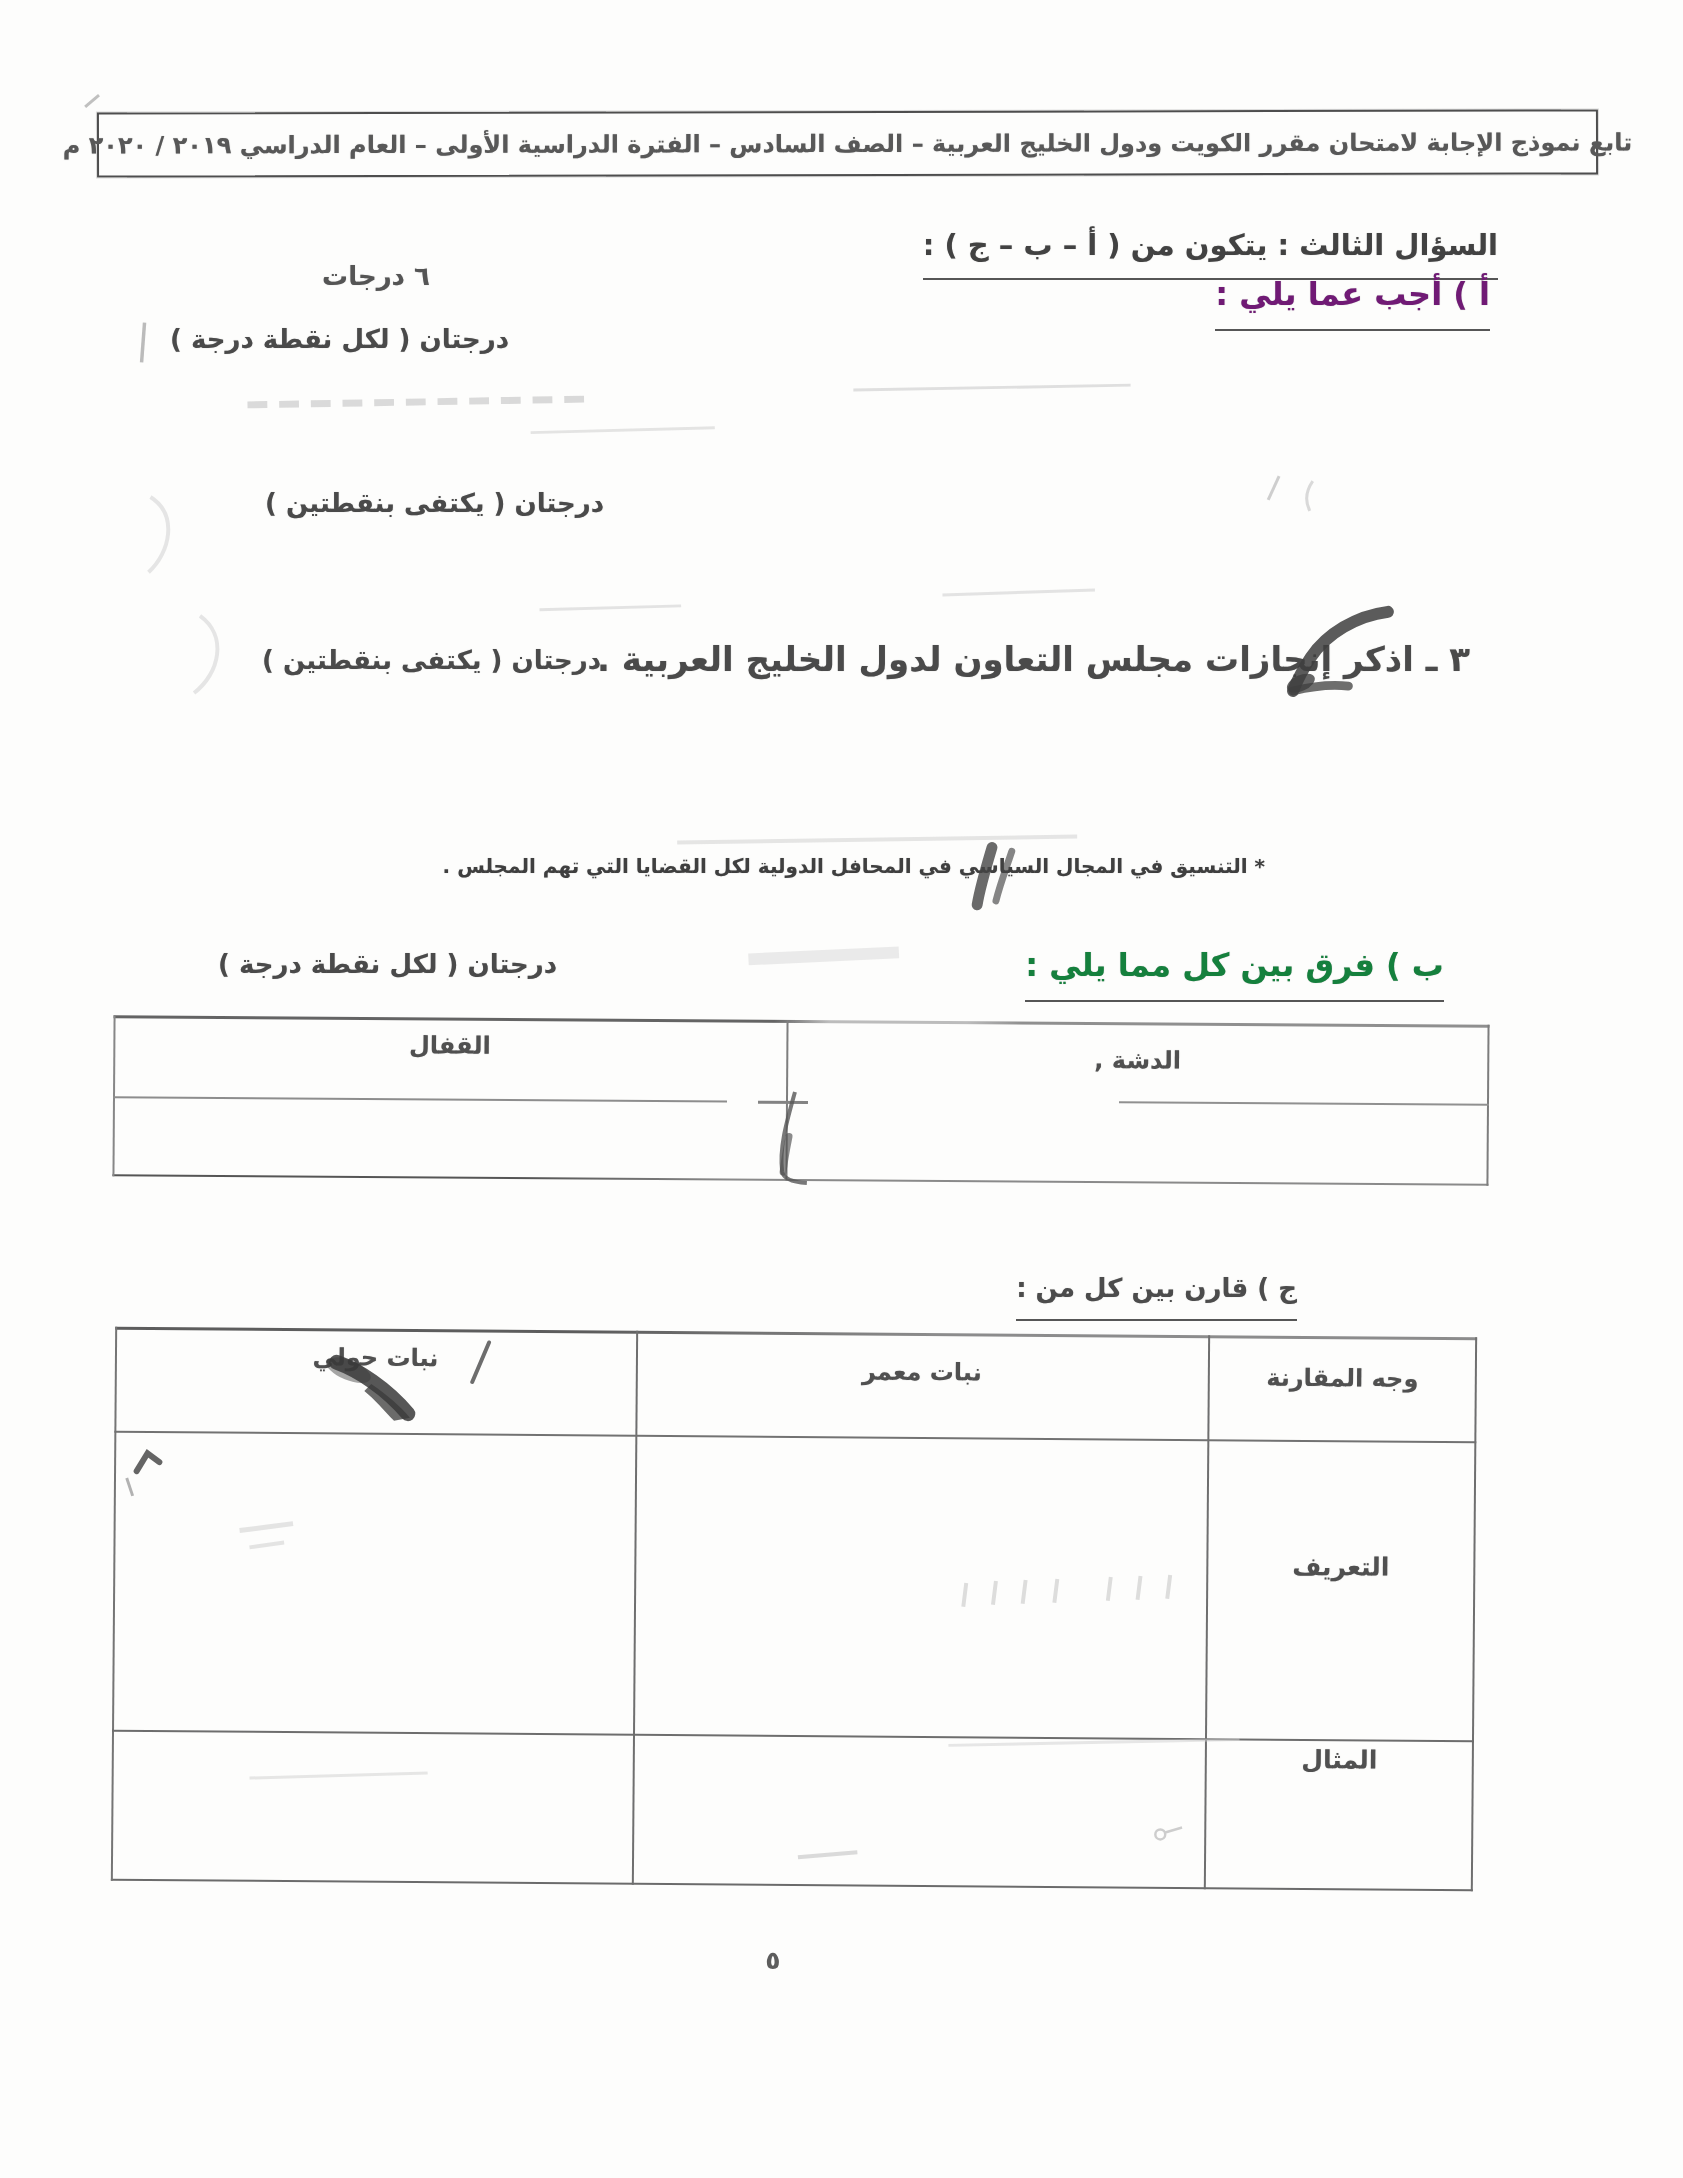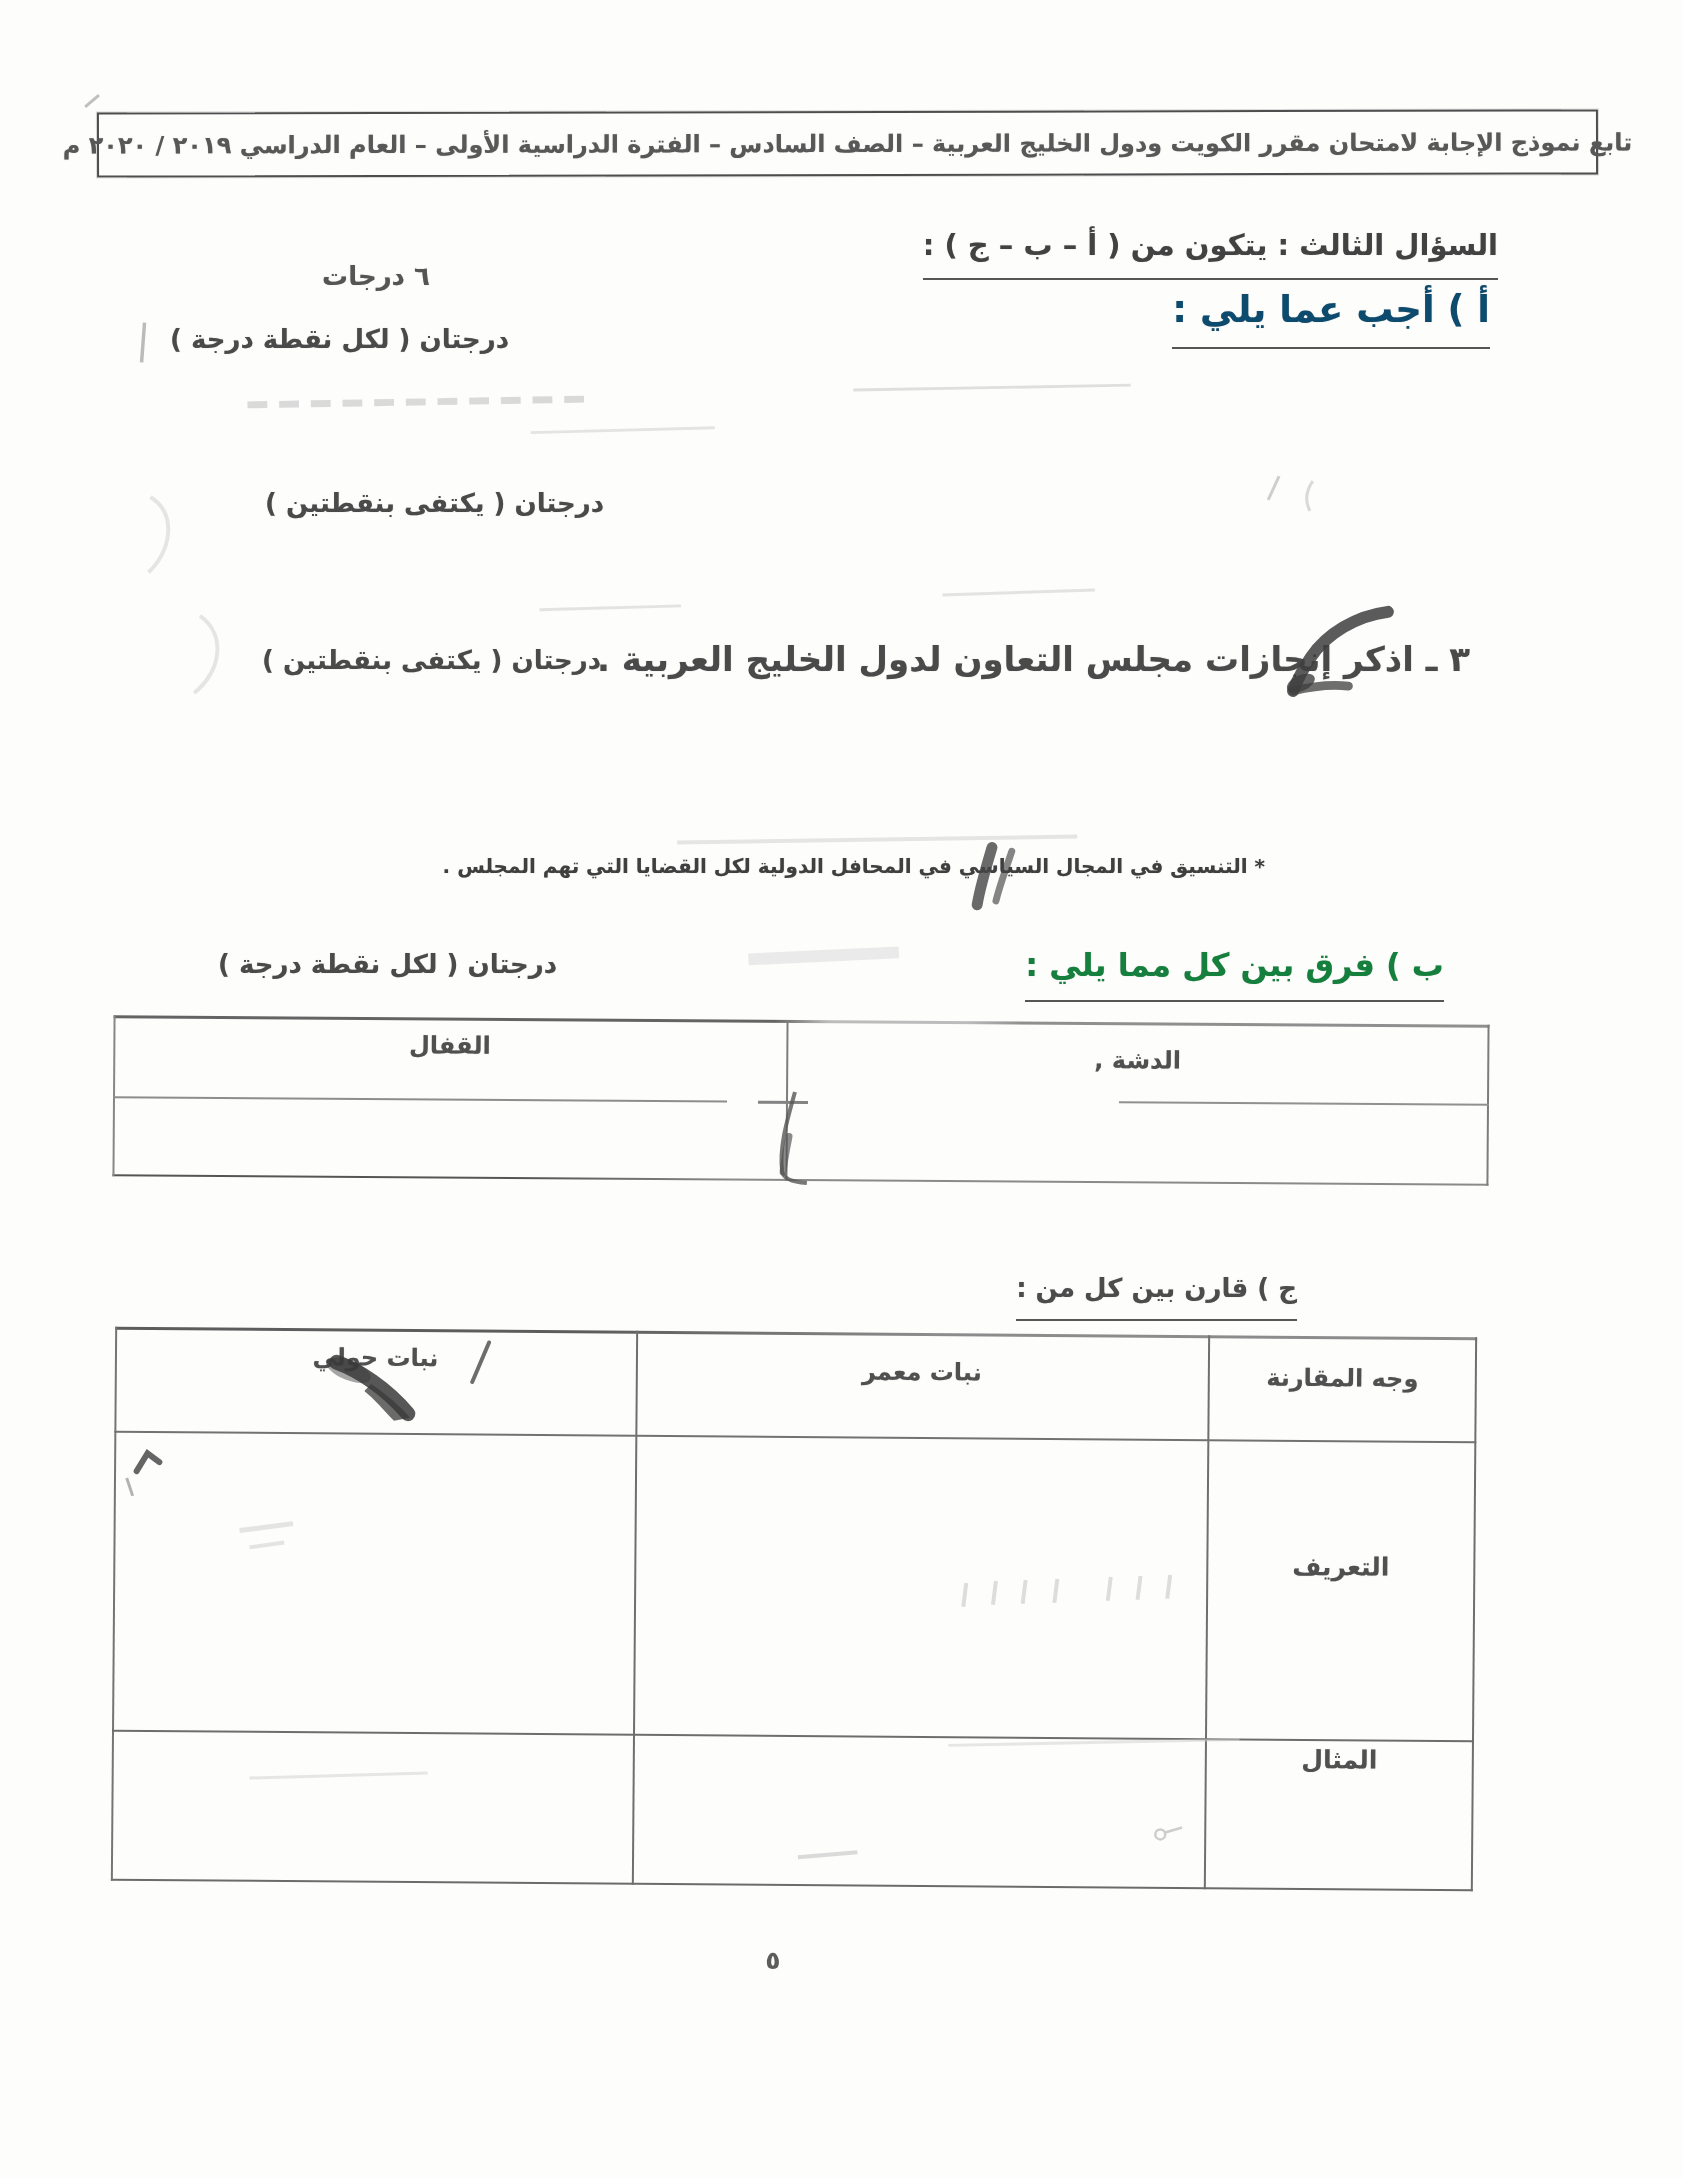--- a/index.html
+++ b/index.html
@@ -47,21 +47,21 @@
 <body>
 
 <div class="page">
 
   <div class="hdrbox">
     <span>تابع نموذج الإجابة لامتحان مقرر الكويت ودول الخليج العربية – الصف السادس – الفترة الدراسية الأولى – العام الدراسي ٢٠١٩ / ٢٠٢٠ م</span>
   </div>
 
   <div class="t u" style="right:185px;top:228px;font-size:29px;color:#424242;">السؤال الثالث : يتكون من ( أ – ب – ج ) :</div>
 
-  <div class="t u" style="right:193px;top:288px;font-size:37px;color:#0c4a6e;">أ ) أجب عما يلي :</div>
+  <div class="t u" style="right:193px;top:275px;font-size:32px;color:#701a75;">أ ) أجب عما يلي :</div>
   <div class="t" style="left:322px;top:261px;font-size:26px;color:#555;">٦ درجات</div>
 
   <div class="t" style="left:170px;top:324px;font-size:26px;">درجتان ( لكل نقطة درجة )</div>
 
   <div class="t" style="left:265px;top:488px;font-size:26px;">درجتان ( يكتفى بنقطتين )</div>
 
   <div class="t" style="right:213px;top:639px;font-size:34px;">٣ ـ اذكر إنجازات مجلس التعاون لدول الخليج العربية .</div>
   <div class="t" style="left:262px;top:645px;font-size:26px;">درجتان ( يكتفى بنقطتين )</div>
 
   <div class="t" style="right:418px;top:854px;font-size:20px;color:#3f3f3f;">* التنسيق في المجال السياسي في المحافل الدولية لكل القضايا التي تهم المجلس .</div>

